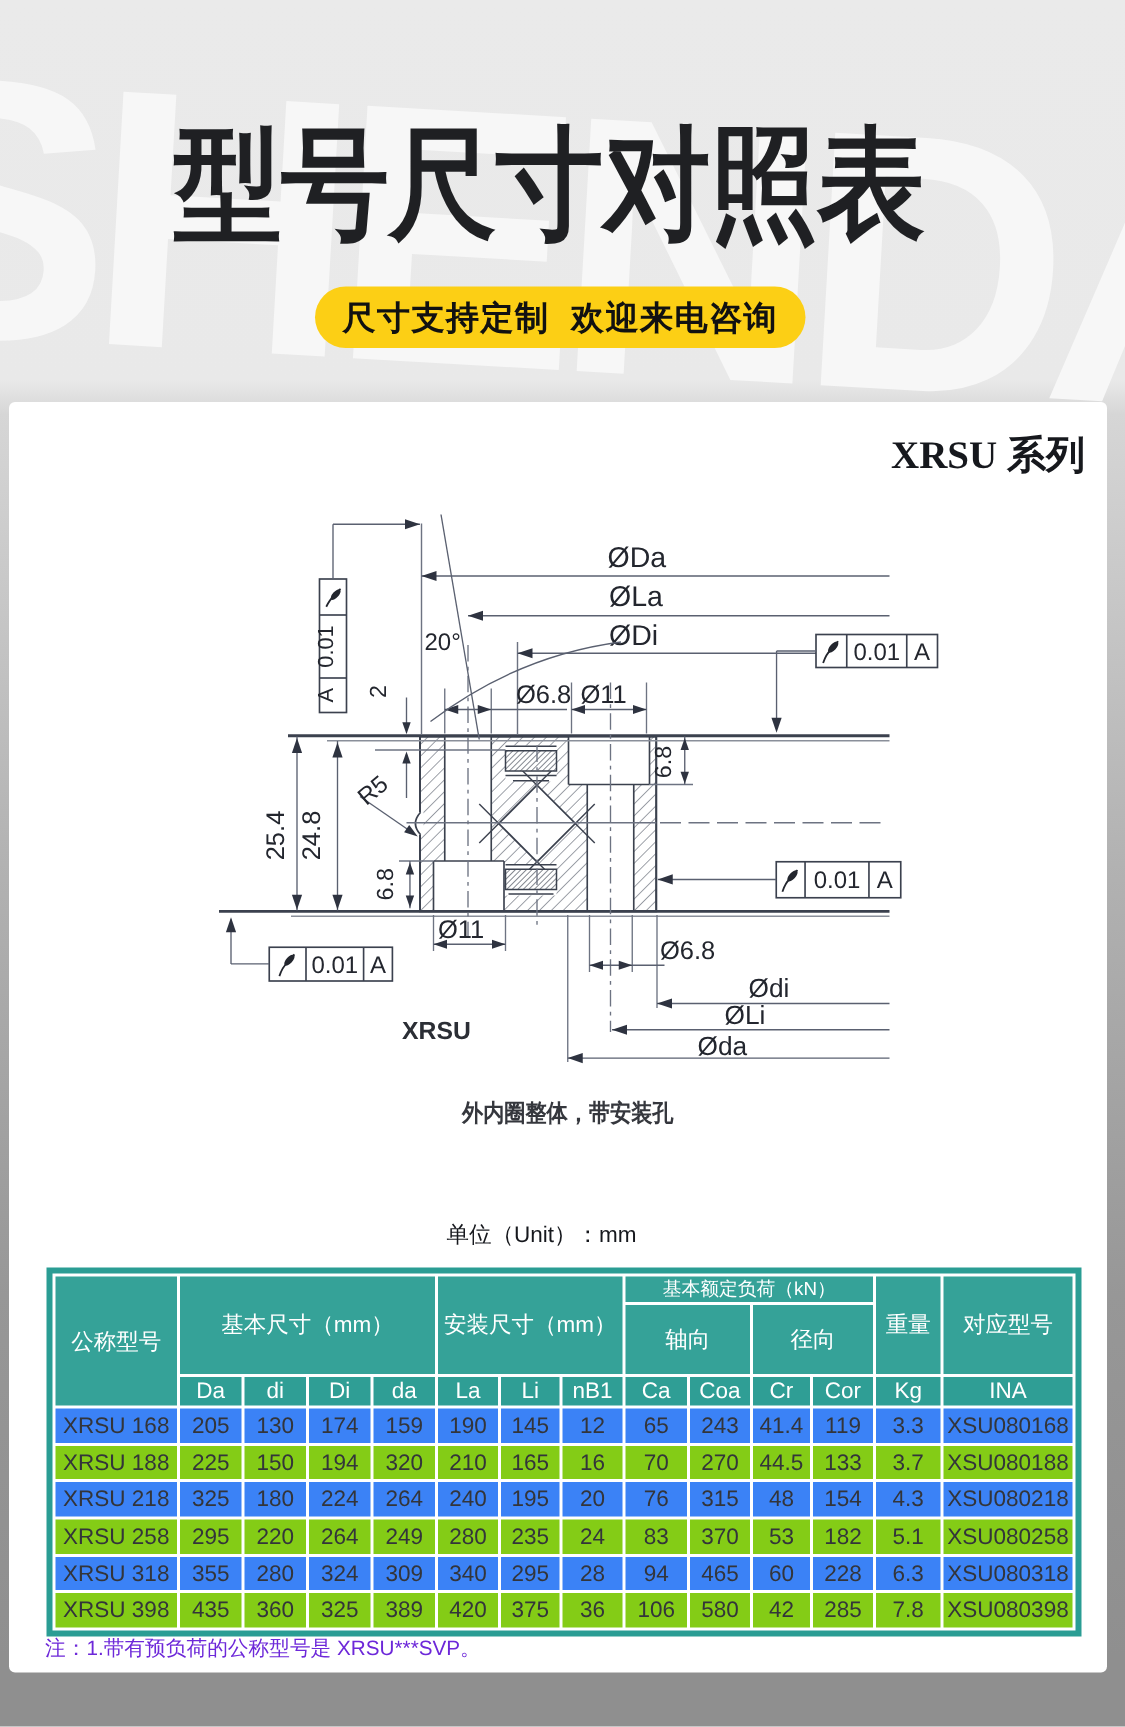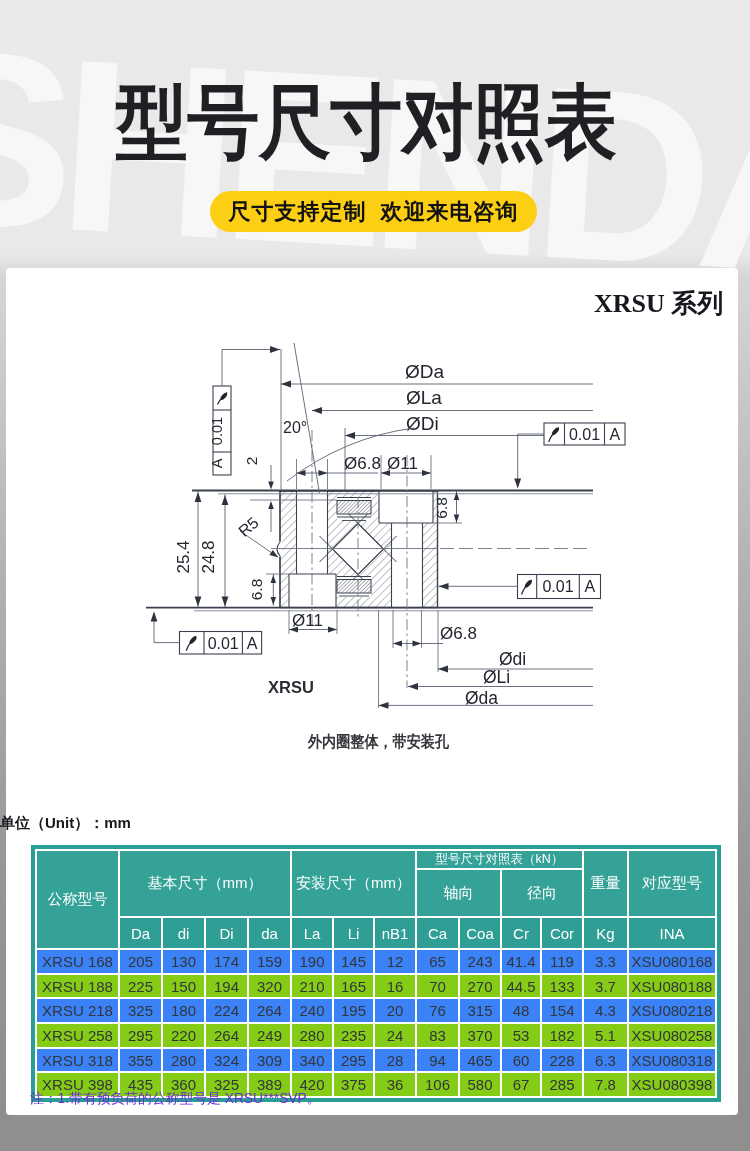--- a/index.html
+++ b/index.html
@@ -5,26 +5,26 @@
 body{width:750px;height:1151px;position:relative;overflow:hidden;
  font-family:"Liberation Sans",sans-serif;
  background:linear-gradient(180deg,#eaeaea 0%,#e9e9e9 22%,#d6d6d6 24%,#b2b2b2 50%,#979797 75%,#8f8f8f 96%,#8f8f8f 100%);}
 .wm{position:absolute;left:-88px;top:-6px;width:1100px;font-size:245px;font-weight:700;
  color:#f7f7f7;letter-spacing:-14px;white-space:nowrap;transform:rotate(3.3deg);transform-origin:0 50%;}
 .title{position:absolute;left:-9px;top:69px;width:750px;text-align:center;font-size:72px;
  font-weight:800;color:#1f2023;letter-spacing:-0.5px;margin:0;transform:scale(1.0,1.13);transform-origin:50% 0;}
 .pill{position:absolute;left:210px;top:191px;width:327px;height:41px;border-radius:21px;
  background:#fccf15;color:#111;font-size:22px;font-weight:700;text-align:center;line-height:41px;letter-spacing:1px;}
 .panel{position:absolute;left:6px;top:268px;width:732px;height:847px;background:#fff;border-radius:4px;}
-.unit{position:absolute;left:0;top:814px;width:722px;text-align:left;font-size:15px;font-weight:700;color:#16181d;}
+.unit{position:absolute;left:0;top:814px;width:722px;text-align:center;font-size:15px;font-weight:400;color:#16181d;}
 table.t{position:absolute;left:31px;top:845px;border-collapse:separate;border-spacing:2px;
  background:#fff;border:4px solid #2a9d94;table-layout:fixed;}
 table.t td,table.t th{padding:0;text-align:center;vertical-align:middle;overflow:hidden;}
 th.h{background:#35a298;color:#fff;font-size:15px;font-weight:400;}
-th.s{background:#2f9e95;color:#fff;font-size:15px;font-weight:400;height:30px;}
+th.s{background:#2f9e95;color:#fff;font-size:15px;font-weight:400;height:19px;}
 tr.odd td{background:#3b82f6;}
 tr.even td{background:#84cc16;}
 td{font-size:15px;color:#33353a;height:22.7px;}
 .note{position:absolute;left:30px;top:1090px;font-size:13.8px;color:#6d28d9;}
 </style></head><body>
 <div class="wm">SHENDA</div>
 <h1 class="title">型号尺寸对照表</h1>
 <div class="pill">尺寸支持定制&nbsp;&nbsp;欢迎来电咨询</div>
 <div class="panel"></div>
 <svg width="750" height="500" viewBox="0 270 750 500" style="position:absolute;left:0;top:270;">
@@ -214,21 +214,21 @@
       <col style="width:38px">
       <col style="width:40px">
       <col style="width:43px">
       <col style="width:86px">
     </colgroup>
 <tbody>
       <tr>
         <th class="h" rowspan="3">公称型号</th>
         <th class="h" colspan="4" rowspan="2">基本尺寸（mm）</th>
         <th class="h" colspan="3" rowspan="2">安装尺寸（mm）</th>
-        <th class="h" colspan="4" style="height:17px;font-size:12.5px;">型号尺寸对照表（kN）</th>
+        <th class="h" colspan="4" style="height:17px;font-size:12.5px;">基本额定负荷（kN）</th>
         <th class="h" rowspan="2">重量</th>
         <th class="h" rowspan="2">对应型号</th>
       </tr>
 <tr>
         <th class="h" colspan="2" style="height:46px;">轴向</th>
         <th class="h" colspan="2">径向</th>
       </tr>
 <tr>
         <th class="s">Da</th>
         <th class="s">di</th>
@@ -328,20 +328,20 @@
         <td>XRSU 398</td>
         <td>435</td>
         <td>360</td>
         <td>325</td>
         <td>389</td>
         <td>420</td>
         <td>375</td>
         <td>36</td>
         <td>106</td>
         <td>580</td>
-        <td>67</td>
+        <td>42</td>
         <td>285</td>
         <td>7.8</td>
         <td>XSU080398</td>
       </tr>
 
 </tbody>
   </table>
 <div class="note">注：1.带有预负荷的公称型号是 XRSU***SVP。</div>
 </body></html>

